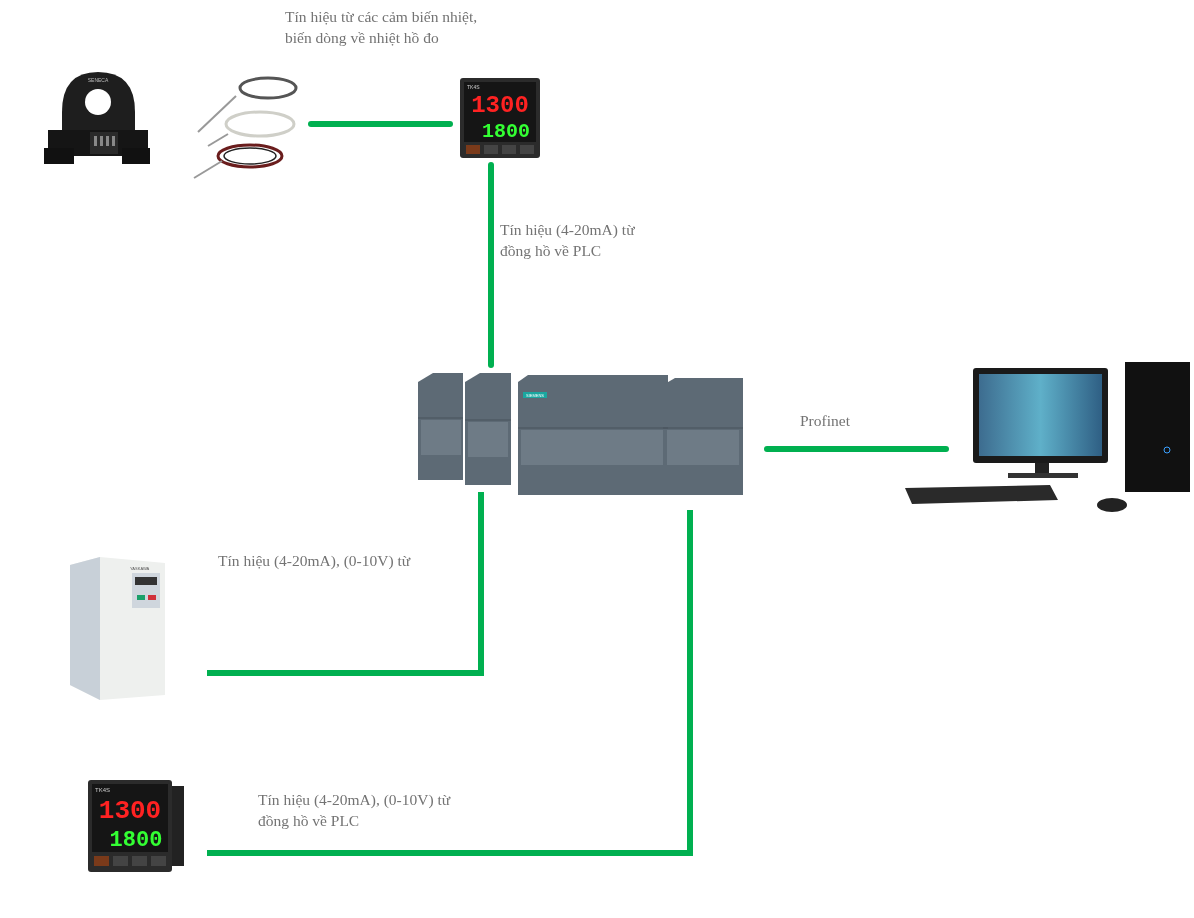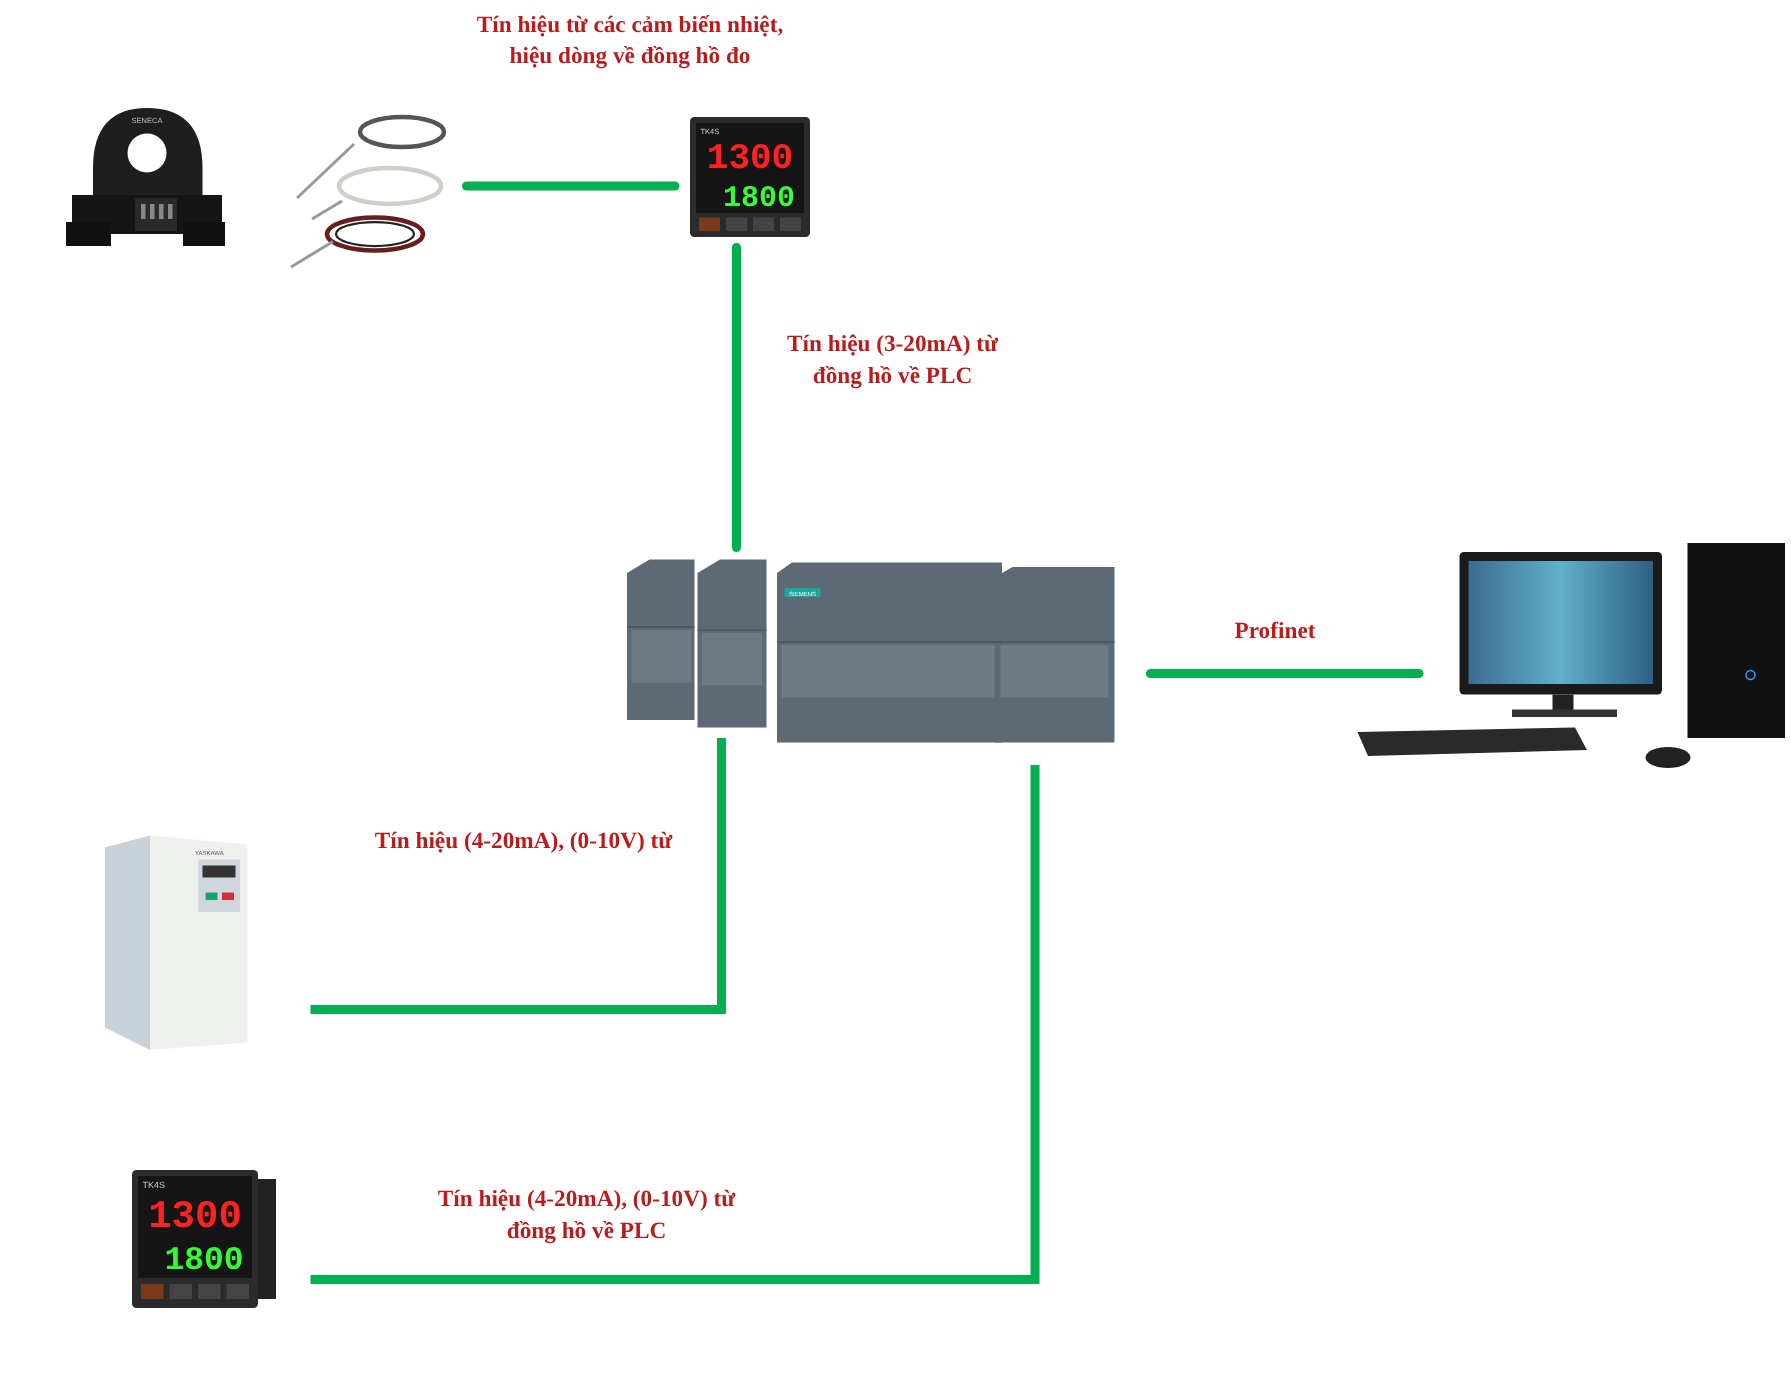--- a/index.html
+++ b/index.html
@@ -1,42 +1,42 @@
 <!DOCTYPE html>
 <html><head>
 <meta charset="utf-8">
 <style>
   html, body { margin: 0; padding: 0; background: #ffffff; }
   body { width: 1194px; height: 918px; position: relative; overflow: hidden;
          font-family: "Liberation Serif", serif; }
-  .label { position: absolute; font-weight: bold; font-size: 15.5px; color: #b91c1c;
-           text-align: center; line-height: 21px; white-space: nowrap; }
+  .label { position: absolute; font-weight: normal; font-size: 15.5px; color: #737373;
+           text-align: left; line-height: 21px; white-space: nowrap; }
   .label span { display: block; }
   svg.wires { position: absolute; left: 0; top: 0; }
   .dev { position: absolute; }
 </style>
 </head>
 <body>
 
 <svg class="wires" width="1194" height="918">
   <g stroke="#00b050" stroke-width="6" stroke-linecap="round" fill="none">
     <line x1="311" y1="124" x2="450" y2="124"></line>
     <line x1="491" y1="165" x2="491" y2="365"></line>
     <polyline points="210,673 481,673 481,495" stroke-linecap="square"></polyline>
     <polyline points="210,853 690,853 690,513" stroke-linecap="square"></polyline>
     <line x1="767" y1="449" x2="946" y2="449"></line>
   </g>
 </svg>
 
 <div class="label" style="left:285px; top:6px; width:270px;">
   <span>Tín hiệu từ các cảm biến nhiệt,</span>
-  <span>hiệu dòng về đồng hồ đo</span>
+  <span>biến dòng về nhiệt hồ đo</span>
 </div>
 <div class="label" style="left:500px; top:219px; width:190px;">
-  <span>Tín hiệu (3-20mA) từ</span>
+  <span>Tín hiệu (4-20mA) từ</span>
   <span>đồng hồ về PLC</span>
 </div>
 <div class="label" style="left:218px; top:550px; width:262px;">
   <span>Tín hiệu (4-20mA), (0-10V) từ</span>
 </div>
 <div class="label" style="left:258px; top:789px; width:266px;">
   <span>Tín hiệu (4-20mA), (0-10V) từ</span>
   <span>đồng hồ về PLC</span>
 </div>
 <div class="label" style="left:800px; top:410px; width:100px;">

